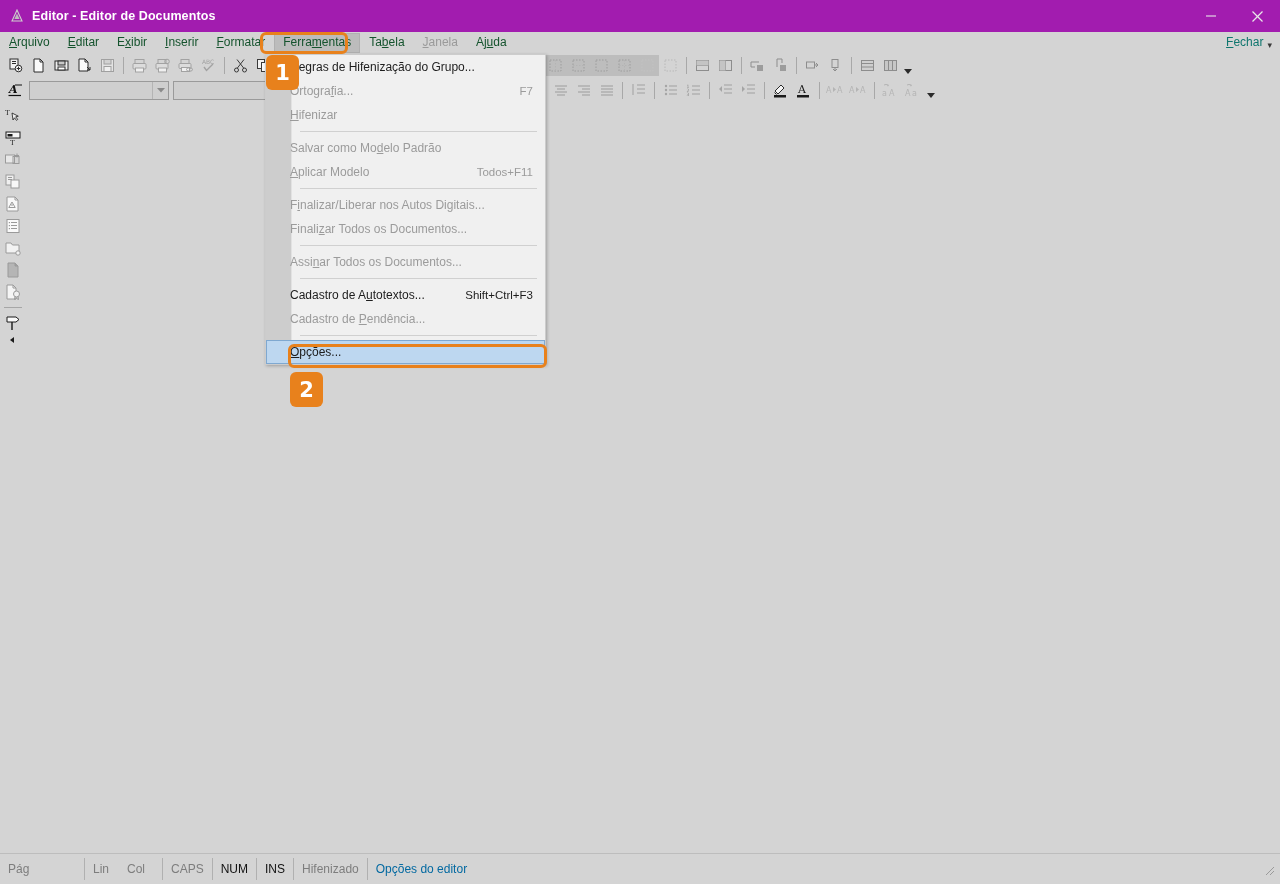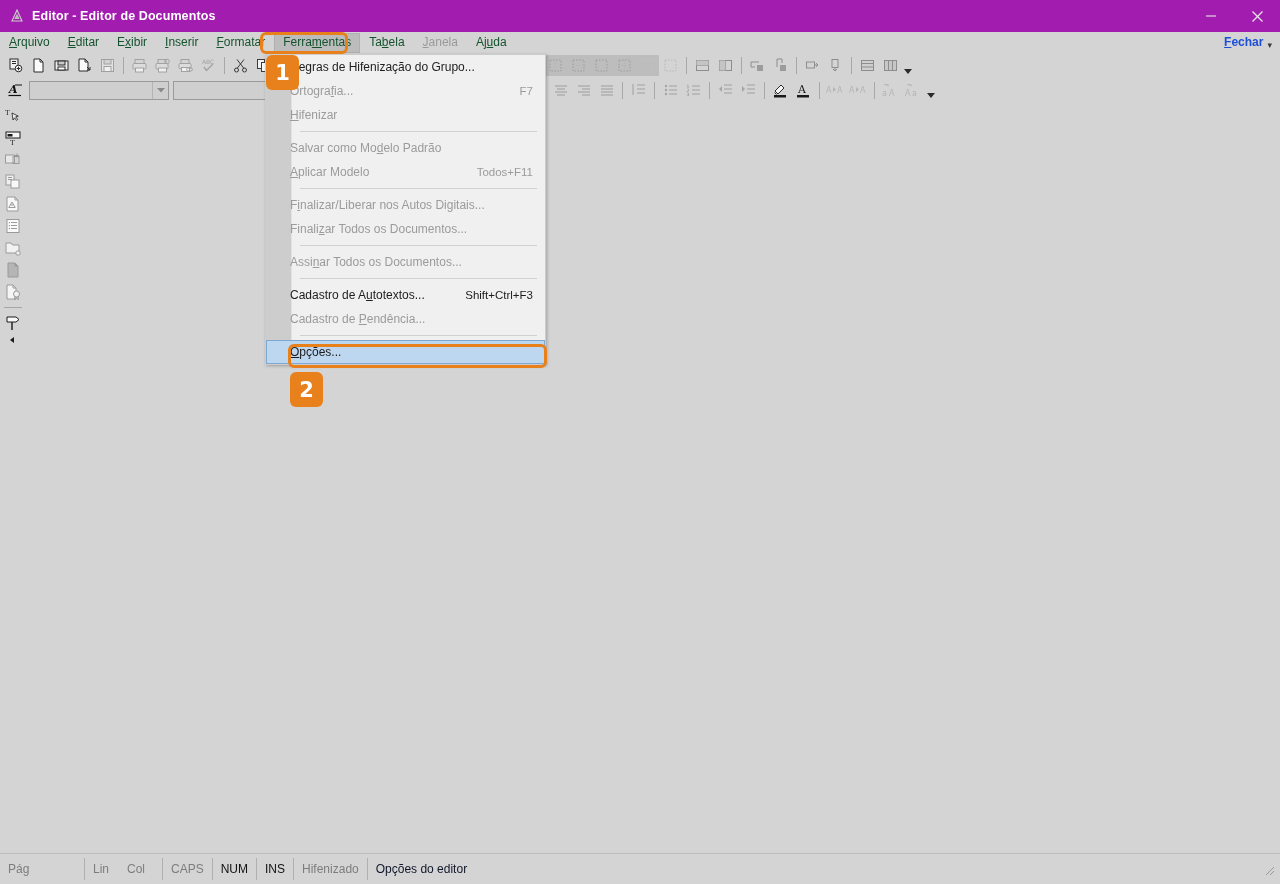--- a/index.html
+++ b/index.html
@@ -45,21 +45,21 @@
     white-space:nowrap;
   }
   .menu-item.disabled{color:#9a9a9a;}
   .menu-item.active{
     background:#bcbcbc;
     box-shadow:inset 0 0 0 1px #b0b0b0;
   }
   .menu-item u{text-decoration:underline;}
   #menubar .spacer{flex:1;}
   #menubar .right-close{
-    font-size:12px;color:#1d4ed8;padding:3px 4px 4px 9px;font-weight:bold;
+    font-size:12px;color:#0f766e;padding:3px 4px 4px 9px;
   }
   #menubar .right-arrow{
     margin-right:8px;color:#3a3a3a;font-size:9px;line-height:9px;
     transform:translateY(3px);
   }
 
   
   #toolbar1{
     position:absolute;left:0;top:53px;width:1280px;height:25px;
     background:#d4d4d4;display:flex;align-items:center;
@@ -119,21 +119,21 @@
     display:flex;align-items:stretch;
   }
   .st-cell{
     border-right:1px solid #b0b0b0;
     display:flex;align-items:center;
     font-size:12px;color:#7d7d7d;
     padding:0 8px;box-sizing:border-box;
     height:22px;align-self:center;text-align:right;
   }
   .st-cell.on{color:#111;}
-  .st-cell.last{border-right:none;color:#0f172a;}
+  .st-cell.last{border-right:none;color:#0369a1;}
   .st-grip{
     margin-left:auto;width:16px;height:16px;align-self:center;margin-right:4px;
     position:relative;
   }
 
   
   #menupanel{
     position:absolute;left:265px;top:54px;width:281px;
     background:#f0f0f0;
     border:1px solid #cccccc;

